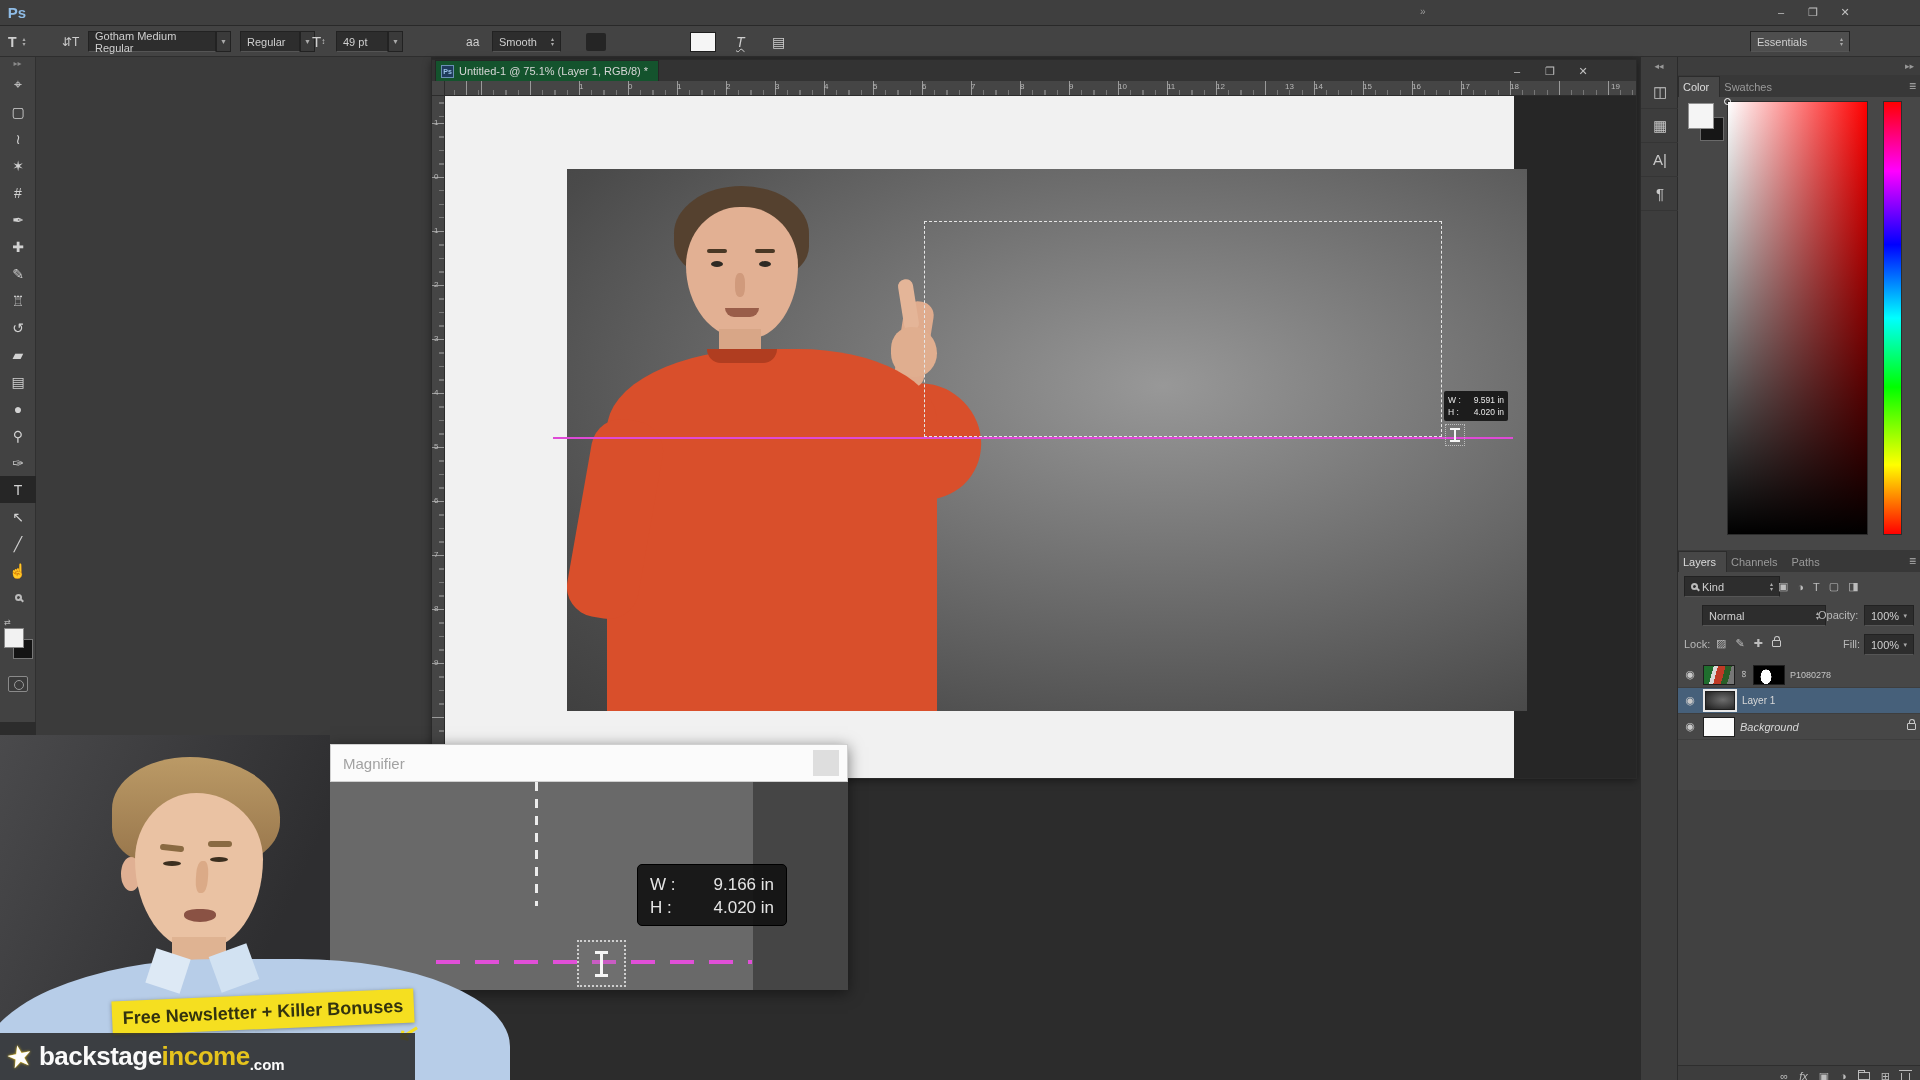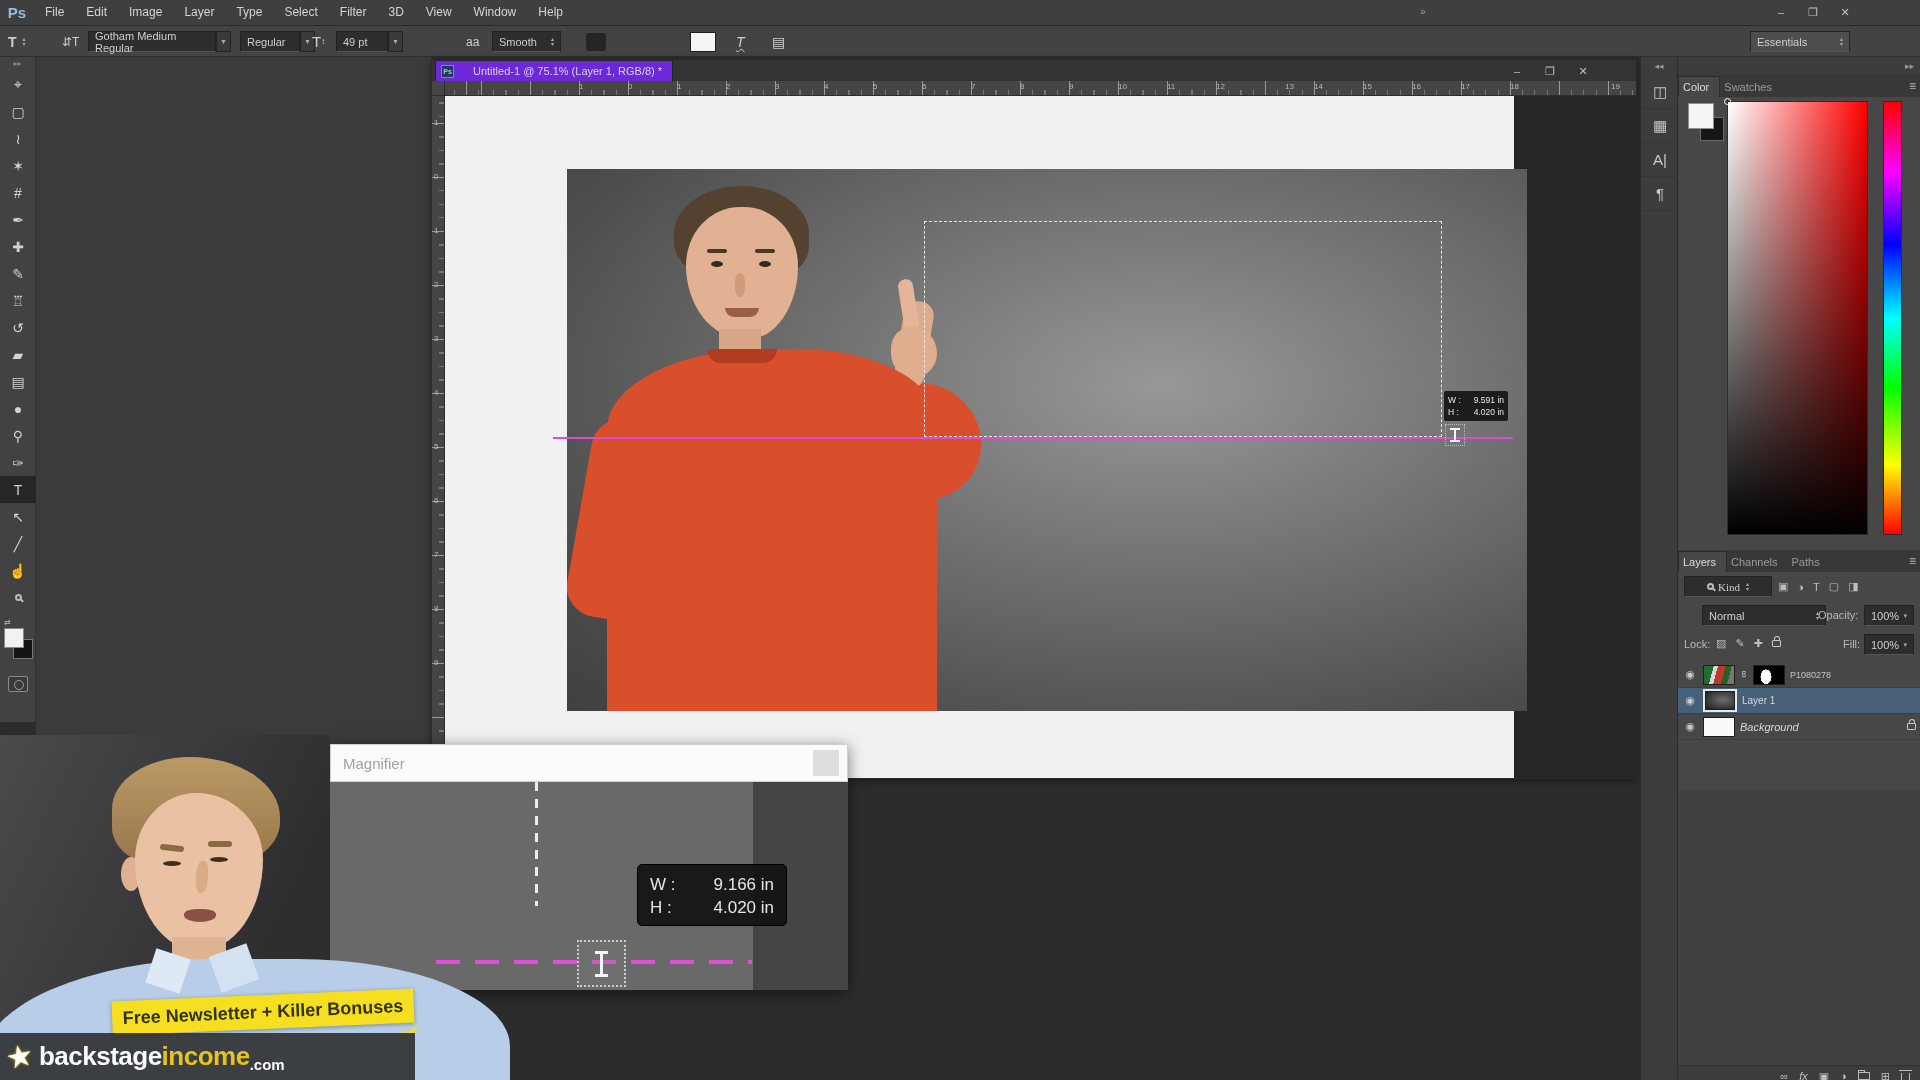--- a/index.html
+++ b/index.html
@@ -44,21 +44,21 @@
   #quickmask { position:absolute; left:8px; top:676px; width:20px; height:16px; border:1px solid #8a8a8a; border-radius:2px; background:#3a3a3a; }
   #quickmask::after { content:''; position:absolute; left:5px; top:3px; width:8px; height:8px; border-radius:50%; border:1px solid #999; }
 
   
   #workspace { left:36px; top:57px; width:1604px; height:1023px; background:#2c2c2c; }
   #workspace-left { left:36px; top:57px; width:395px; height:722px; background:#3b3b3b; }
 
   
   #docwin { left:431px; top:59px; width:1206px; height:720px; background:#383838; border:1px solid #2a2a2a; box-shadow:0 2px 8px rgba(0,0,0,.4); }
   #doc-tabbar { position:absolute; left:0; top:0; width:100%; height:21px; background:#333; }
-  #doc-tab { position:absolute; left:3px; top:0; height:21px; background:#6d28d9; border:1px solid #262626; border-bottom:none; display:flex; align-items:center; padding:0 10px 0 5px; gap:19px; }
+  #doc-tab { position:absolute; left:3px; top:0; height:21px; background:#14532d; border:1px solid #262626; border-bottom:none; display:flex; align-items:center; padding:0 10px 0 5px; gap:5px; }
   #doc-tab-icon { width:13px; height:13px; background:#1f3c5c; border:1px solid #6b90b5; color:#9cc4e8; font-size:7px; font-weight:bold; text-align:center; line-height:12px; }
   #doc-tab-title { font-size:11px; color:#d6d6d6; white-space:nowrap; }
   #doc-winbtns { position:absolute; right:40px; top:2px; display:flex; gap:7px; }
   #ruler-corner { position:absolute; left:0; top:21px; width:13px; height:15px; background:#454545; border-right:1px solid #2c2c2c; border-bottom:1px solid #2c2c2c; }
   #ruler-h { position:absolute; left:13px; top:21px; width:1191px; height:15px; background:#454545; border-bottom:1px solid #2c2c2c;
     background-image:
       repeating-linear-gradient(to right,#9a9a9a 0 1px,transparent 1px 49px),
       repeating-linear-gradient(to right,#767676 0 1px,transparent 1px 12.25px);
     background-size:100% 100%,100% 5px; background-position:36px 0,36px 100%; background-repeat:repeat-x; }
   .ruler-num { position:absolute; top:1px; font-size:8px; color:#b8b8b8; }
@@ -198,33 +198,20 @@
 </head>
 <body>
 
 <div id="app">
 
   <div class="abs" id="workspace"></div>
   <div class="abs" id="workspace-left"></div>
 
   <div class="abs" id="menubar">
     <div id="ps-logo">Ps</div>
-    <div id="menu-items" style="display:flex;">
-        <span class="menu-item">File</span>
-        <span class="menu-item">Edit</span>
-        <span class="menu-item">Image</span>
-        <span class="menu-item">Layer</span>
-        <span class="menu-item">Type</span>
-        <span class="menu-item">Select</span>
-        <span class="menu-item">Filter</span>
-        <span class="menu-item">3D</span>
-        <span class="menu-item">View</span>
-        <span class="menu-item">Window</span>
-        <span class="menu-item">Help</span>
-      </div>
     <div id="menu-collapse">»</div>
     <div id="app-winbtns">
       <div class="winbtn">–</div>
       <div class="winbtn">❐</div>
       <div class="winbtn">✕</div>
     </div>
   </div>
 
   <div class="abs" id="optionsbar">
     <div class="opt" style="left:8px;">
@@ -486,21 +473,21 @@
 
     <div id="layers-panel">
       <div class="panel-tabs" style="top:0;" id="layers-tabs">
           <span class="ptab active">Layers</span>
           <span class="ptab">Channels</span>
           <span class="ptab">Paths</span>
         </div>
       <span class="panel-menu" style="top:4px;">≡</span>
 
       <div id="kind-field">
-        <span class="field" style="width:88px; justify-content:center;font-family:Liberation Serif, serif;">
+        <span class="field" style="width:96px; justify-content:space-between;">
           <span style="display:flex; align-items:center; gap:4px;">
             <span class="mag"></span>
             <span>Kind</span>
           </span>
           <span class="spin">
               <span>▴</span>
               <span>▾</span>
             </span>
         </span>
       </div>

